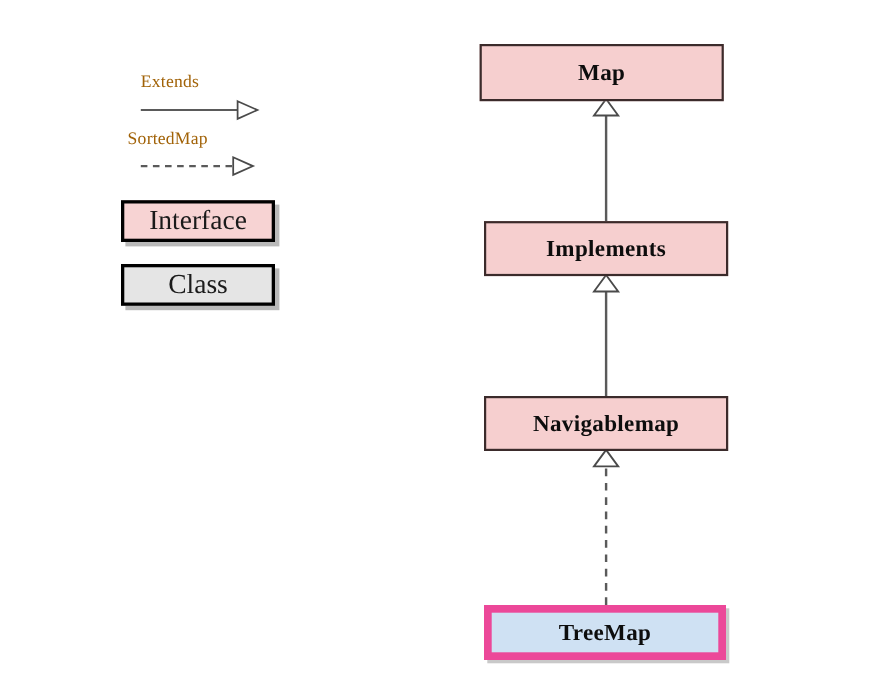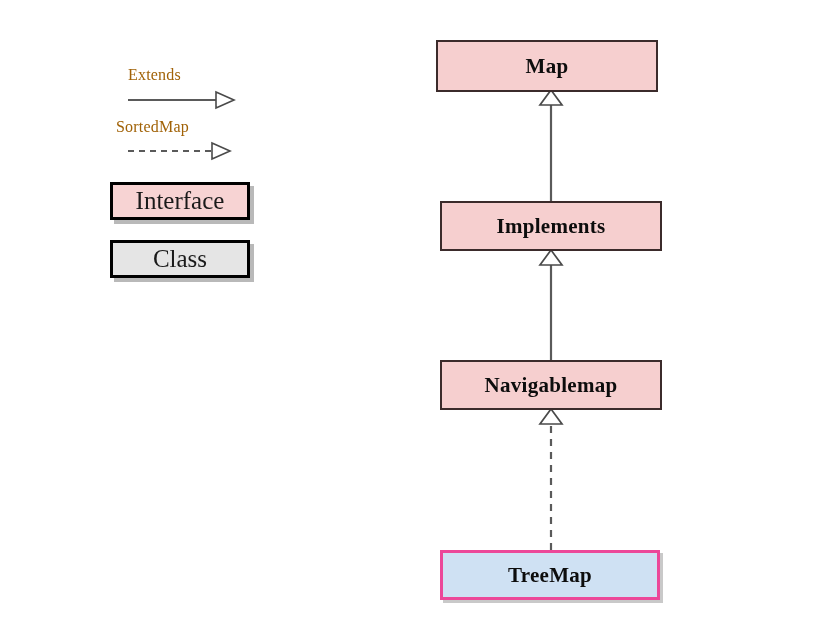--- a/index.html
+++ b/index.html
@@ -70,21 +70,21 @@
     font-weight: bold;
     color: #0d0d0d;
     letter-spacing: .3px;
   }
   .node-interface {
     background: #f6cfcf;
     border: 2px solid #3b2b2b;
   }
   .node-class {
     background: #cfe1f3;
-    border: 3px solid #ec4899;
+    border: 7px solid #ec4899;
     box-shadow: 3px 3px 0 0 #c9c9c9;
   }
 
   #node-map         { left: 436px; top: 40px;  width: 222px; height: 52px; }
   #node-sortedmap   { left: 440px; top: 201px; width: 222px; height: 50px; }
   #node-navigablemap{ left: 440px; top: 360px; width: 222px; height: 50px; }
   #node-treemap     { left: 440px; top: 550px; width: 220px; height: 50px; }
 </style>
 </head>
 <body>

